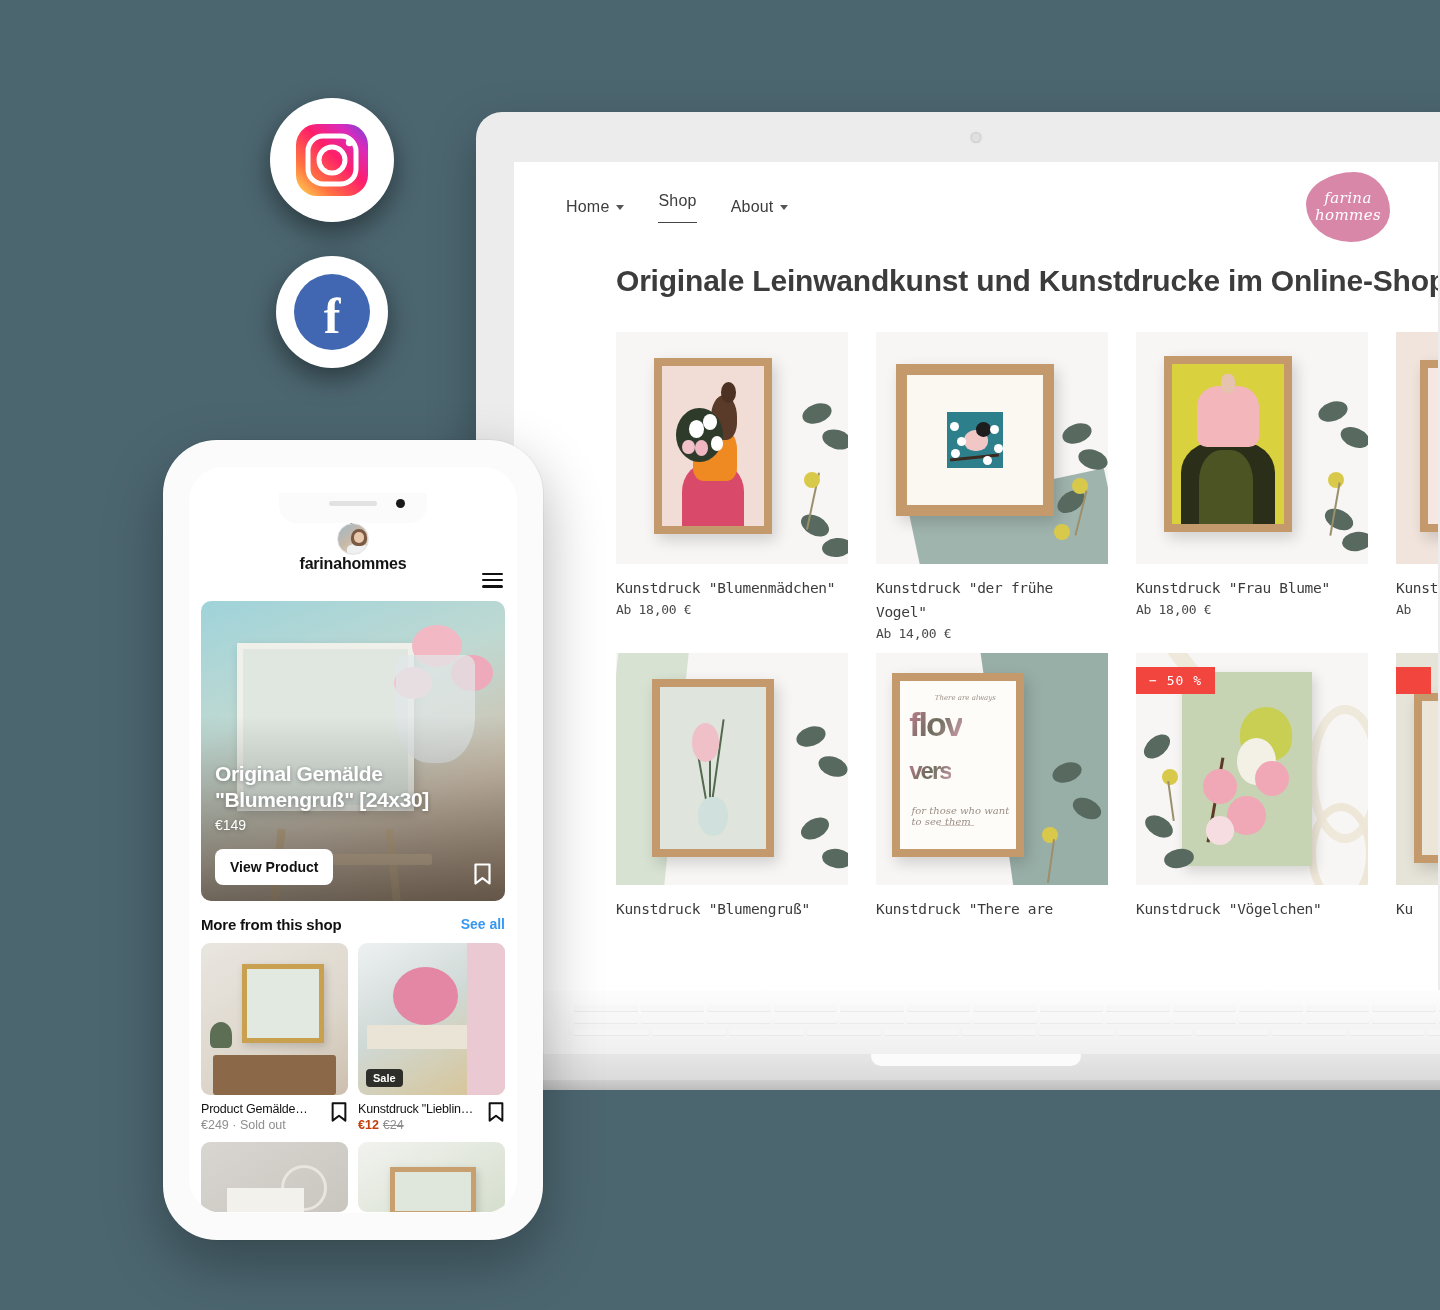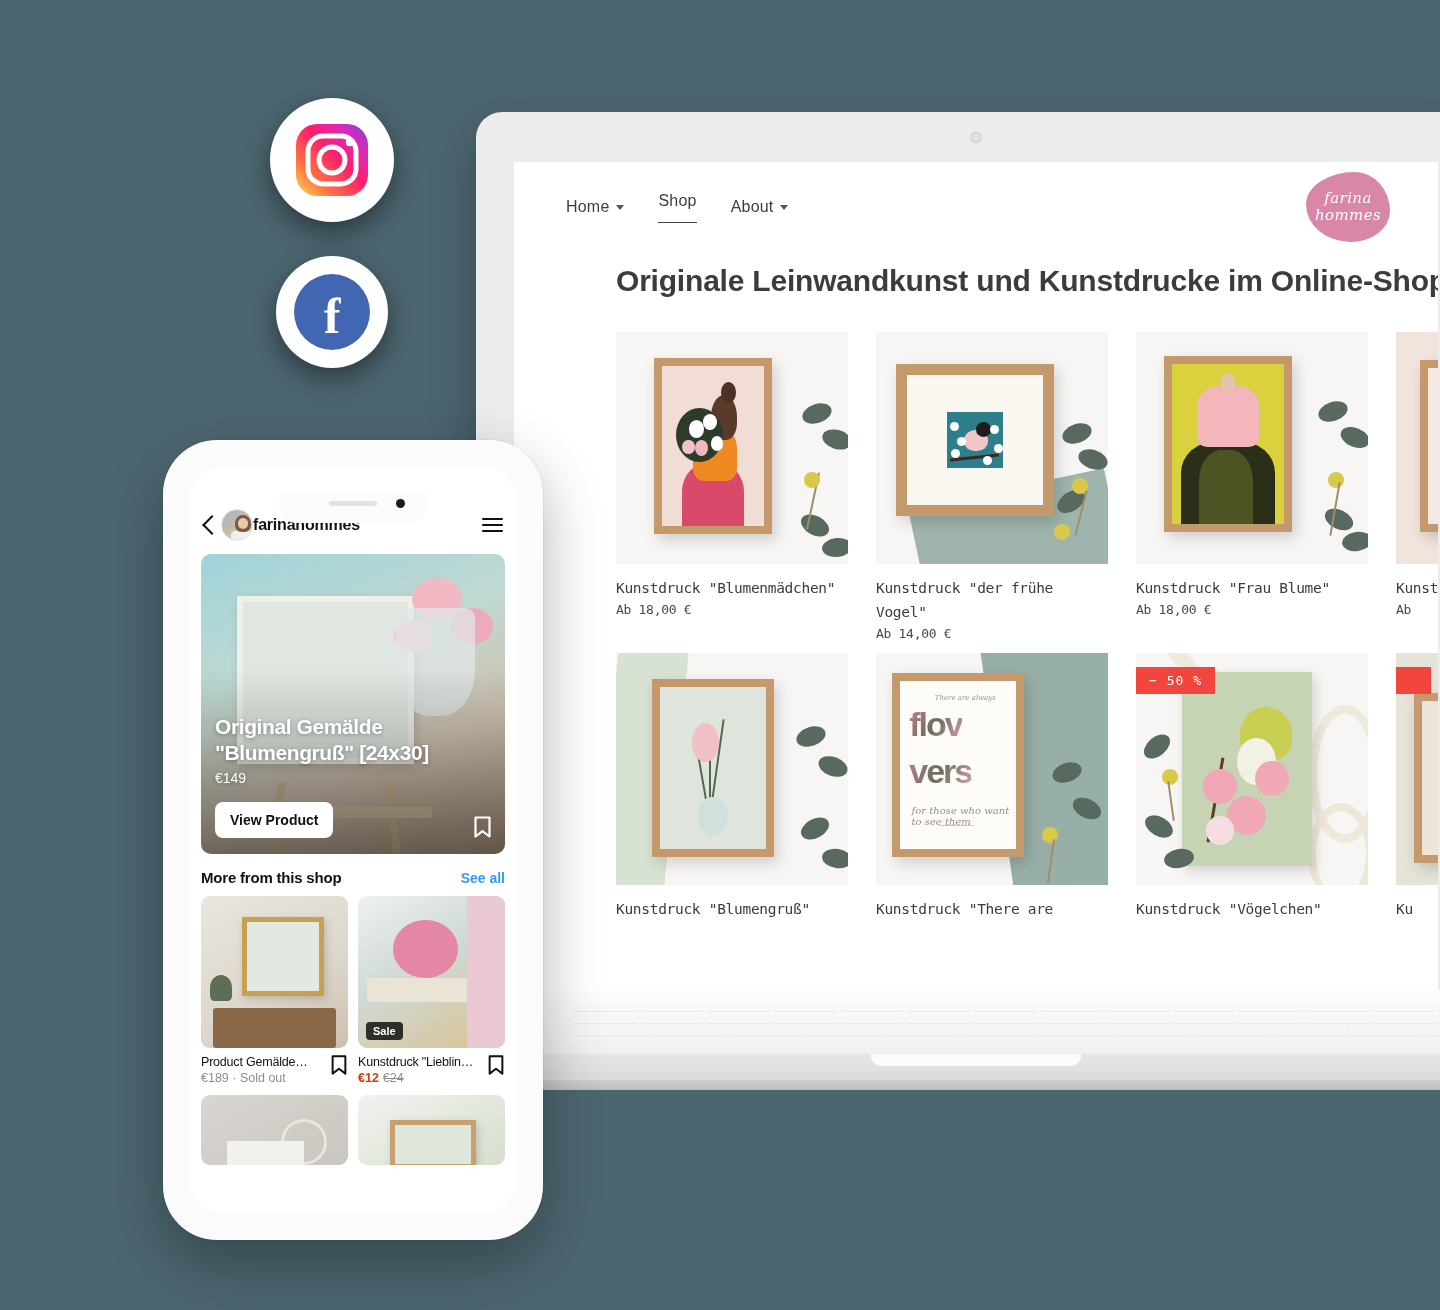--- a/index.html
+++ b/index.html
@@ -193,21 +193,21 @@
     width:148px;height:30px;background:#fbfbfb;border-radius:0 0 18px 18px;z-index:9;
   }
   .speaker{
     position:absolute;left:50%;top:8px;transform:translateX(-50%);
     width:48px;height:5px;border-radius:3px;background:#e2e2e2;
   }
   .front-cam{
     position:absolute;right:22px;top:6px;width:9px;height:9px;border-radius:50%;background:#1a1a1a;
   }
   .ig-head{
-    display:flex;align-items:center;padding:42px 14px 0 14px;
+    display:flex;align-items:center;padding:42px 14px 0 14px;flex-direction:column;
   }
   .back-chev{
     width:12px;height:12px;border-left:2.4px solid #111;border-bottom:2.4px solid #111;
     transform:rotate(45deg);margin-left:2px;margin-right:2px;cursor:pointer;
   }
   .avatar{
     width:30px;height:30px;border-radius:50%;overflow:hidden;position:relative;
     background:linear-gradient(140deg,#9fb7c6 0%,#c9b9a8 48%,#e8e3dc 100%);
     border:1px solid #e6e6e6;
   }
@@ -474,21 +474,21 @@
         <div class="pcard">
           <div class="pimg">
             <div class="scene">
                 <div class="wall"></div>
               <div class="cloth" style="right:-30px;top:-16px;width:140px;height:270px;transform:rotate(-8deg);opacity:.92;"></div>
               <div class="frame" style="left:16px;top:20px;width:132px;height:184px;">
                 <div class="canvas">
                     <div class="a5-bg"></div>
                   <div class="a5-script" style="left:30%;top:8%;font-size:7px;">There are always</div>
                   <div class="a5-word" style="top:16%;font-size:34px;line-height:32px;">flov</div>
-                  <div class="a5-word" style="top:44%;font-size:34px;line-height:32px;">vers</div>
+                  <div class="a5-word" style="top:44%;font-size:24px;line-height:32px;">vers</div>
                   <div class="a5-script" style="left:10%;top:74%;font-size:10px;">for those who want to see them</div>
                   <div style="position:absolute;left:34%;top:86%;width:30%;height:1px;background:#cfc6bd;"></div>
                 </div>
               </div>
               <div class="euc" style="left:176px;top:110px;"></div>
               <div class="euc" style="left:196px;top:146px;transform:rotate(26deg);"></div>
               <div class="billy" style="left:166px;top:174px;"></div>
               <div class="stem" style="left:174px;top:186px;height:44px;transform:rotate(8deg);"></div>
             </div>
           </div>
@@ -657,21 +657,21 @@
         <div class="tile-img t1">
           <div class="fr-mini" style="left:28%;top:14%;width:56%;height:52%;background:#c9a04f;">
               <div class="in" style="background:#e2e9e0;"></div>
             </div>
           <div style="position:absolute;left:8%;bottom:0;width:84%;height:26%;background:#8a6848;border-radius:3px;"></div>
           <div style="position:absolute;left:6%;top:52%;width:22px;height:26px;border-radius:50% 50% 20% 20%;background:#5c6f55;"></div>
         </div>
         <div class="tile-row">
           <div>
             <div class="tile-name">Product Gemälde…</div>
-            <div class="tile-price">€189 · Sold out</div>
+            <div class="tile-price">€249 · Sold out</div>
           </div>
           <div class="bm tile-bm">
             <svg width="16" height="20" viewBox="0 0 17 22">
                 <path d="M1.5 1.5h14v19l-7-5.4-7 5.4z" fill="none" stroke="#111" stroke-width="2.2" stroke-linejoin="round"></path>
               </svg>
           </div>
         </div>
       </div>
 
       <div class="tile">

